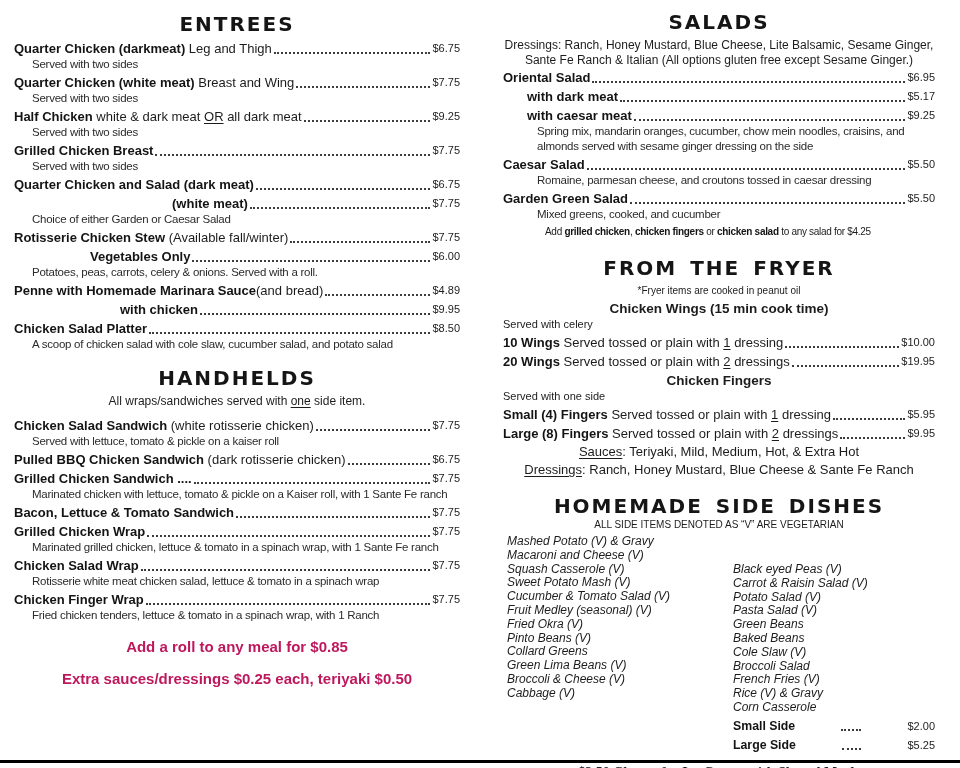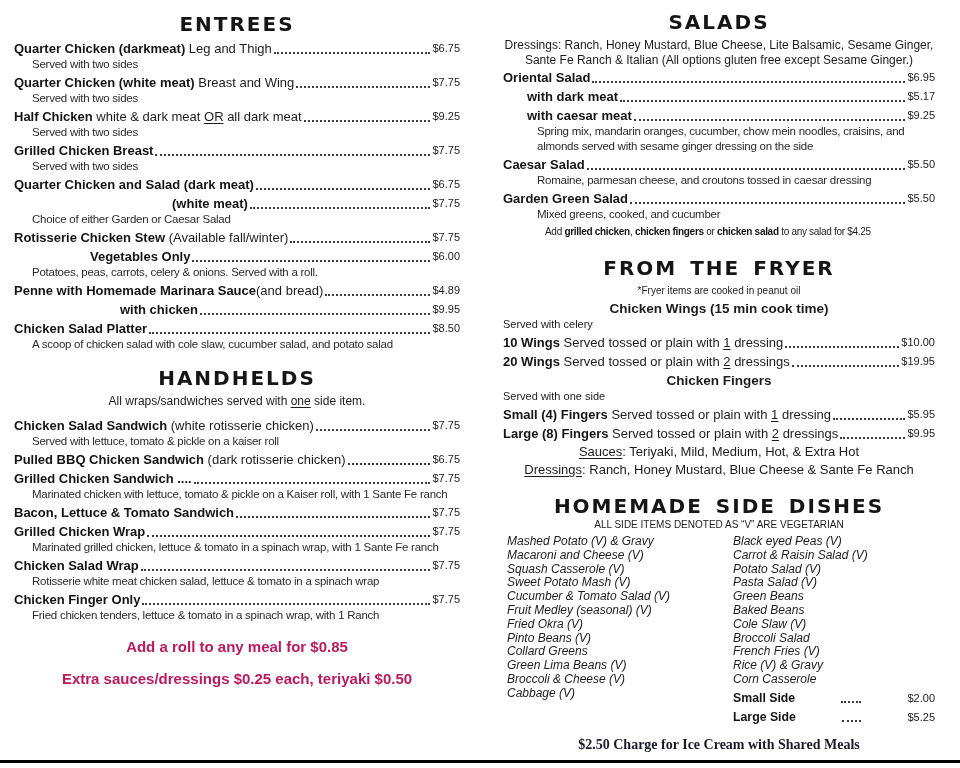--- a/index.html
+++ b/index.html
@@ -40,21 +40,21 @@
   .center{text-align:left;font-size:11px;line-height:15px;}
   .center-bold{text-align:center;font-weight:bold;font-size:13.5px;line-height:17px;margin-top:2px;}
   .small-center{text-align:center;font-size:10px;line-height:14px;}
   .center-lg{text-align:center;font-size:13px;line-height:16px;margin-top:2px;}
 
   .subtitle{text-align:center;font-size:12px;line-height:14.5px;}
   .big-note{text-align:center;font-weight:bold;font-size:15px;margin-top:15px;color:#be185d;}
 
   .sides-grid{display:flex;margin-top:3px;padding-left:4px;}
   .sides-col-a{width:226px;}
-  .sides-col-b{flex:1;}
+  .sides-col-b{flex:1;margin-top:28px;}
   .side-item{font-size:12px;line-height:13.8px;white-space:nowrap;font-style:italic;}
   .side-price-row{display:flex;align-items:flex-end;font-size:12.3px;line-height:16px;margin-top:3px;gap:44px;}
 
   .serif-footer{
     font-family:"Liberation Serif", serif;font-weight:bold;font-size:14px;
     text-align:center;margin-top:12px;color:#1a1a28;
   }
   .bottom-rule{position:absolute;left:0;top:760px;width:960px;height:3px;background:#000;}
 </style>
 </head>
@@ -161,21 +161,21 @@
           <span class="price">$7.75</span>
         </div>
         <div class="desc">Marinated grilled chicken, lettuce &amp; tomato in a spinach wrap, with 1 Sante Fe ranch</div>
         <div class="row">
           <span class="name"><span class="bold ">Chicken Salad Wrap </span></span>
           <span class="dots"></span>
           <span class="price">$7.75</span>
         </div>
         <div class="desc">Rotisserie white meat chicken salad, lettuce &amp; tomato in a spinach wrap</div>
         <div class="row">
-          <span class="name"><span class="bold ">Chicken Finger Only</span></span>
+          <span class="name"><span class="bold ">Chicken Finger Wrap</span></span>
           <span class="dots"></span>
           <span class="price">$7.75</span>
         </div>
         <div class="desc">Fried chicken tenders, lettuce &amp; tomato in a spinach wrap, with 1 Ranch</div>
       </div>
   </section>
 
   <div class="big-note">Add a roll to any meal for $0.85</div>
   <div class="big-note">Extra sauces/dressings $0.25 each, teriyaki $0.50</div>
 </div>

